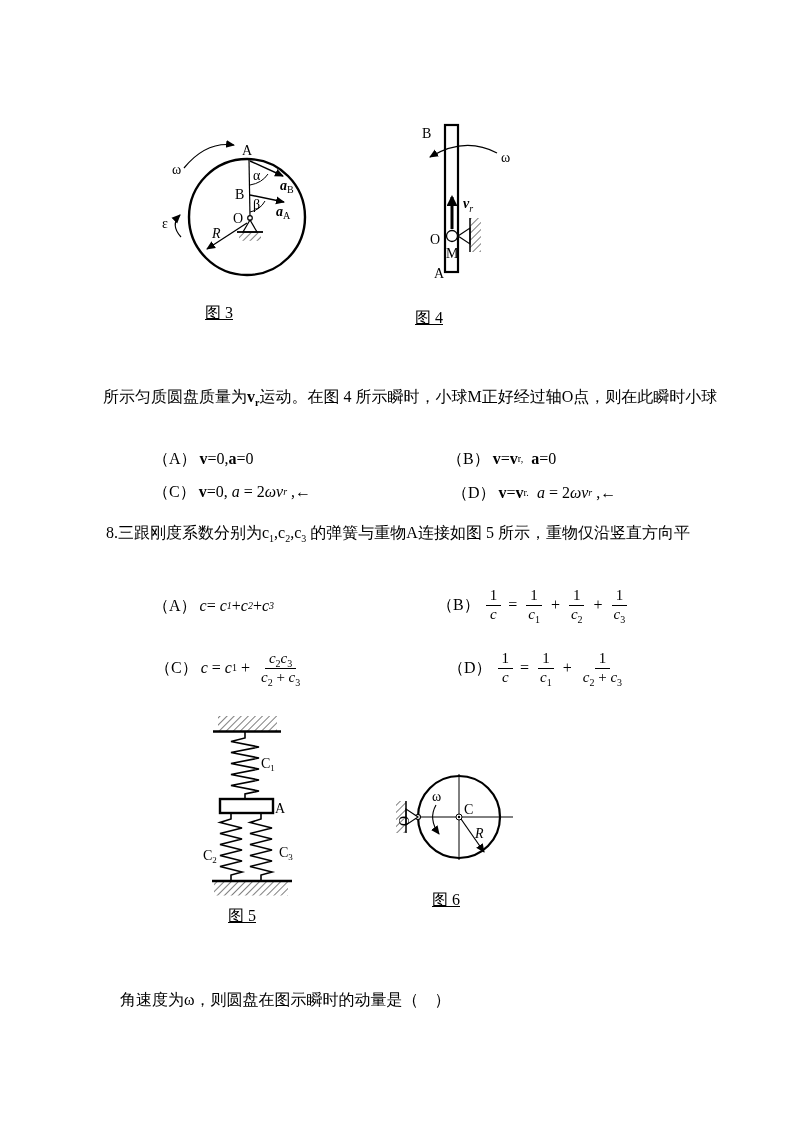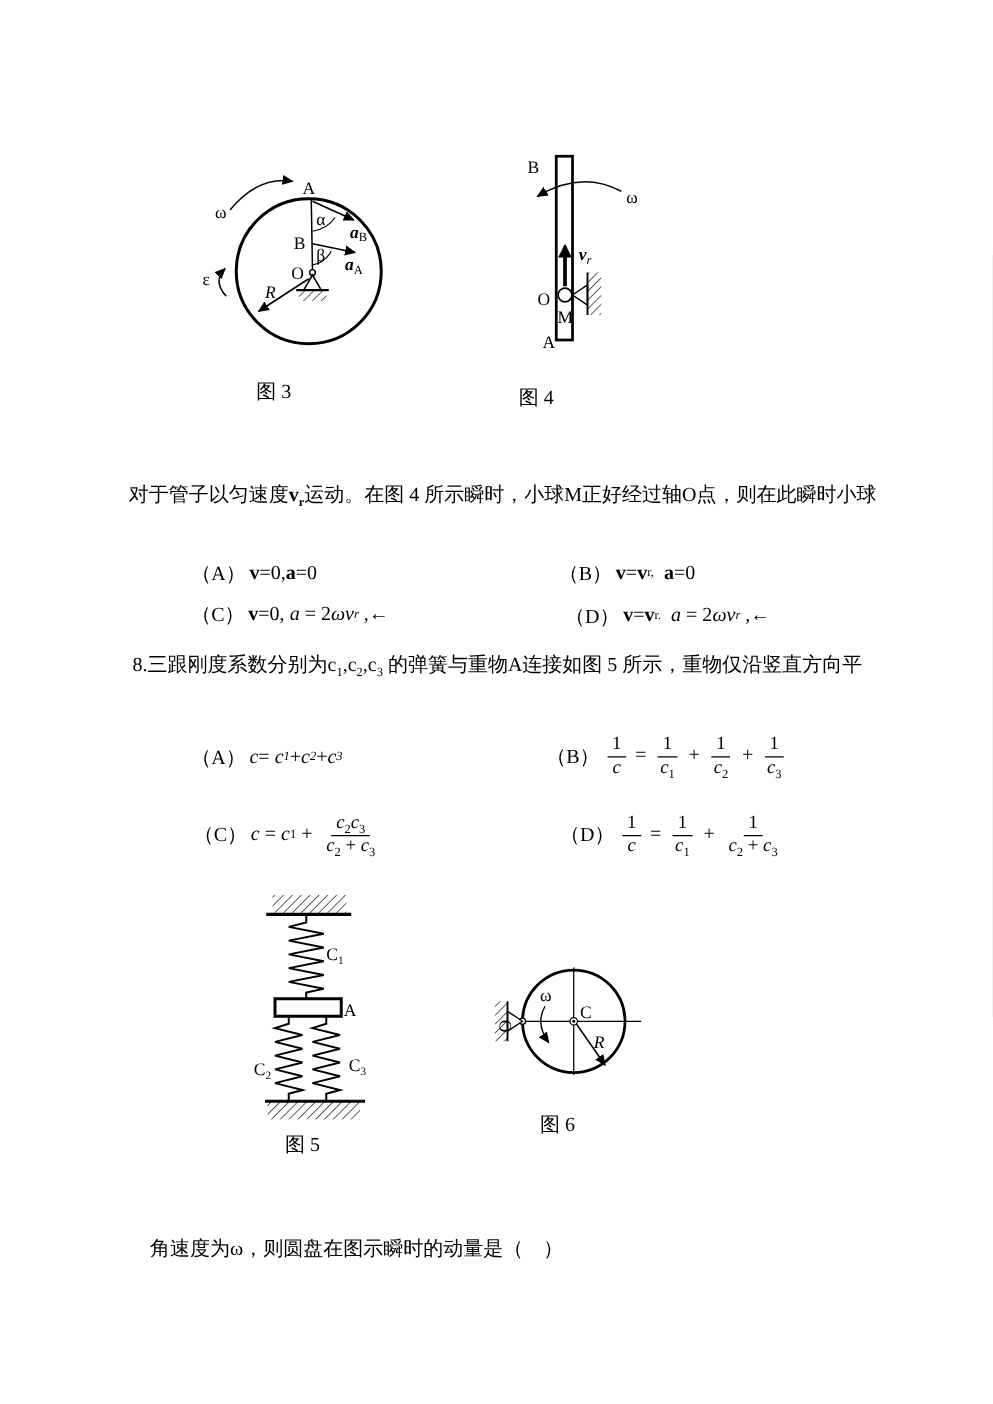--- a/index.html
+++ b/index.html
@@ -7,21 +7,21 @@
         font-family:"Liberation Serif","DejaVu Serif",serif;color:#000;overflow:hidden;}
   .line{position:absolute;font-size:16px;line-height:20px;white-space:pre;}
   .opt-row{position:absolute;display:flex;align-items:center;font-size:16px;white-space:pre;}
   .opt-label{margin-right:3px;}
   .opt-body{display:inline-flex;align-items:center;white-space:pre;}
   sub{font-size:10px;line-height:0;}
   .frac{display:inline-flex;flex-direction:column;align-items:center;margin:0 3px;
         line-height:1.15;font-size:15px;text-align:center;}
   .frac .fn{padding:0 4px;border-bottom:1.3px solid #000;}
   .frac .fd{padding:0 4px;}
-  .fig-caption{position:absolute;font-size:16px;}
+  .fig-caption{position:absolute;font-size:16px;text-decoration:underline;}
   svg.fig{position:absolute;overflow:visible;}
   svg text{font-family:"Liberation Serif","DejaVu Serif",serif;font-size:14px;fill:#000;}
 </style>
 </head>
 <body>
 
 <div class="page">
 
   <svg class="fig" style="left:150px;top:128px" width="215" height="178" viewBox="0 0 215 178">
     <defs>
@@ -84,21 +84,21 @@
     <rect x="57" y="98" width="11" height="34" fill="url(#hp4)"></rect>
     <text x="9" y="18">B</text>
     <text x="21" y="158">A</text>
     <text x="88" y="42">ω</text>
     <text x="17" y="124">O</text>
     <text x="33" y="138">M</text>
     <text x="50" y="88"><tspan font-weight="bold" font-style="italic">v</tspan><tspan dy="3.5" font-size="10" font-style="italic">r</tspan></text>
   </svg>
   <div class="fig-caption" style="left:415px;top:308px">图 4</div>
 
-  <div class="line" style="left:103px;top:387px"><span>对于管子以匀速度</span><span style="font-weight: bold;">v</span><sub style="font-weight: bold;">r</sub><span>运动。在图 4 所示瞬时，小球M正好经过轴O点，则在此瞬时小球</span></div>
+  <div class="line" style="left:103px;top:387px"><span>所示匀质圆盘质量为</span><span style="font-weight: bold;">v</span><sub style="font-weight: bold;">r</sub><span>运动。在图 4 所示瞬时，小球M正好经过轴O点，则在此瞬时小球</span></div>
 
   <div class="opt-row" style="left:153px;top:447px;height:24px">
     <span class="opt-label">（A）</span>
     <span class="opt-body"><span style="font-weight: bold;">v</span><span>=0,</span><span style="font-weight: bold;">a</span><span>=0</span></span>
   </div>
   <div class="opt-row" style="left:447px;top:447px;height:24px">
     <span class="opt-label">（B）</span>
     <span class="opt-body"><span style="font-weight: bold;">v</span><span>=</span><span style="font-weight: bold;">v</span><sub>r,</sub><span>  </span><span style="font-weight: bold;">a</span><span>=0</span></span>
   </div>
   <div class="opt-row" style="left:153px;top:480px;height:24px">

